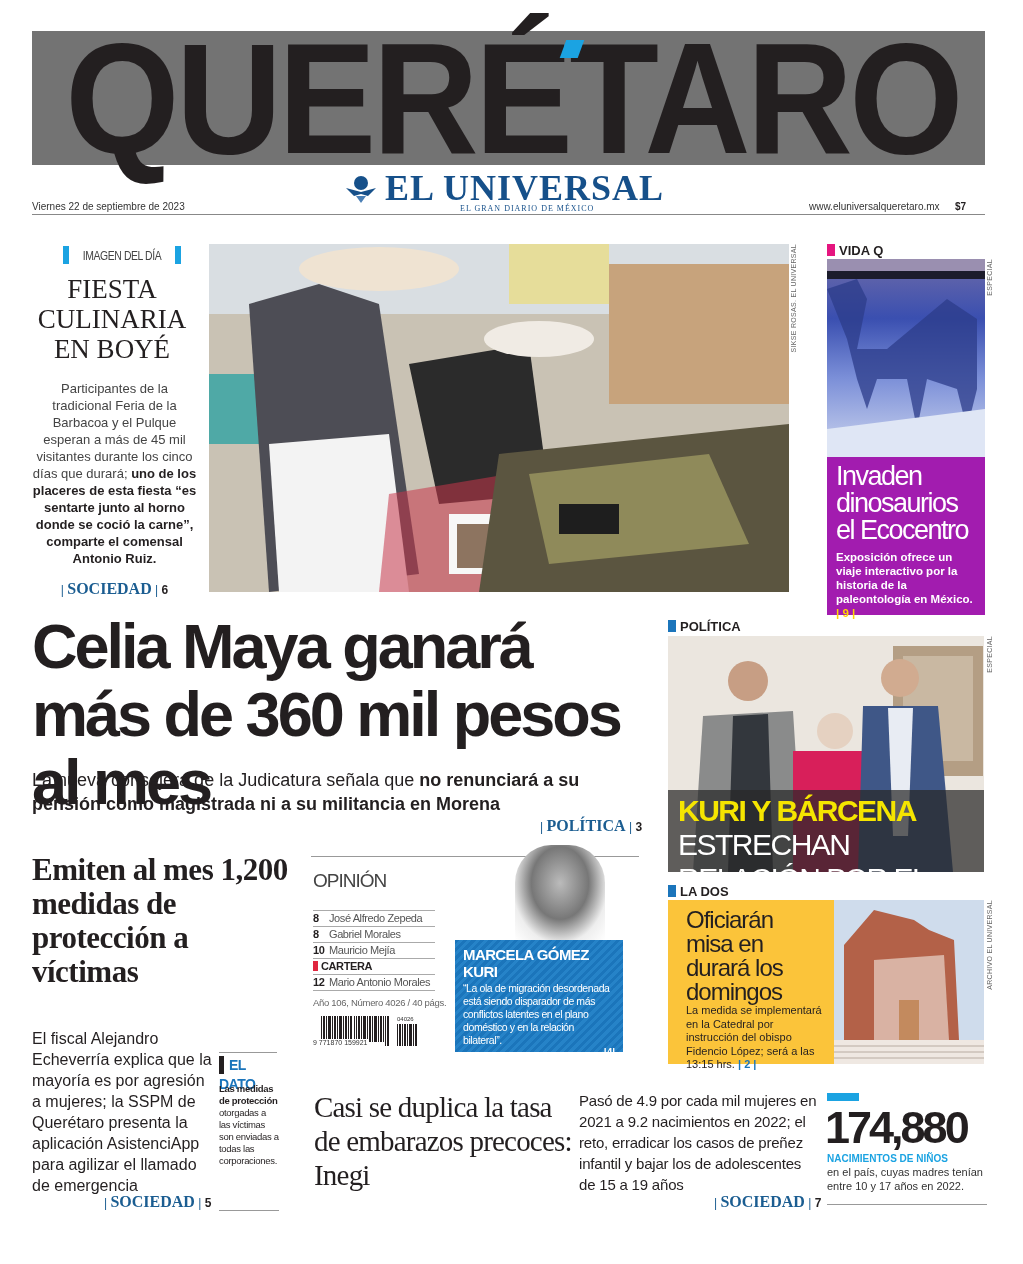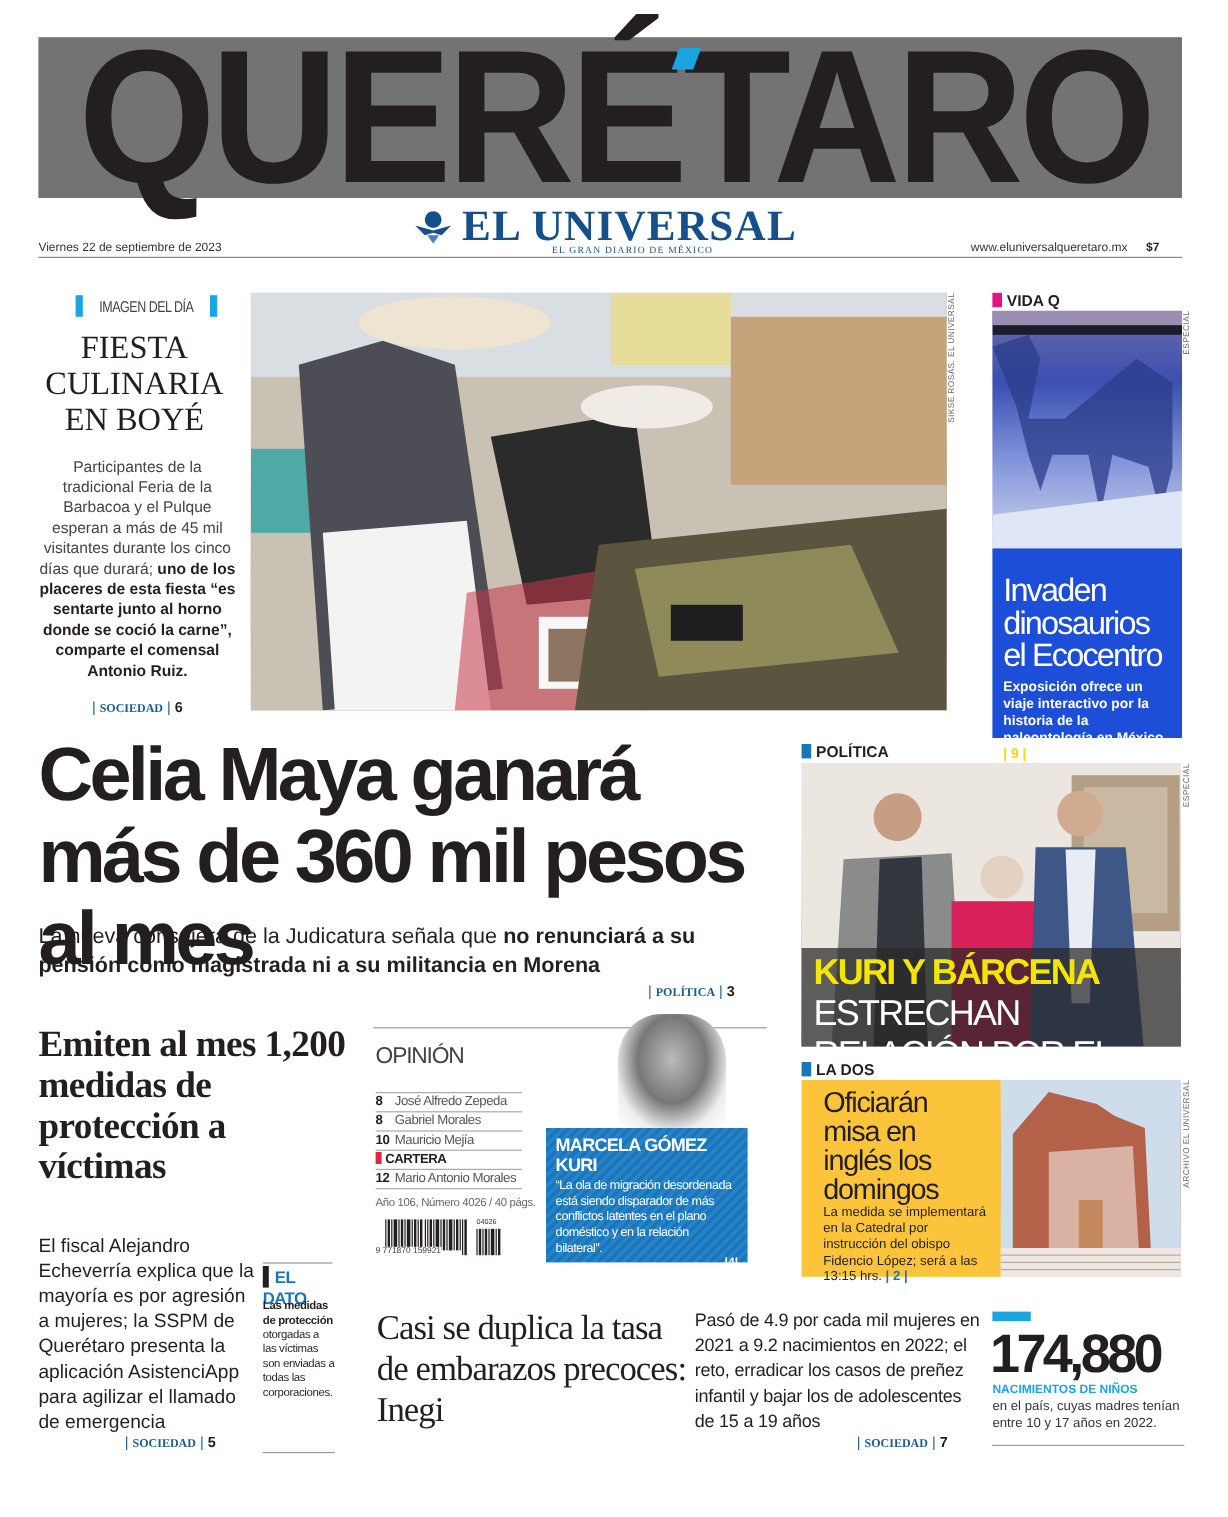--- a/index.html
+++ b/index.html
@@ -18,34 +18,34 @@
 #url{left:809px;top:201px;font-size:10px;color:#333}
 #price{left:955px;top:201px;font-size:10px;font-weight:700;color:#231f20}
 #rule-top{left:32px;top:214px;width:953px;height:1px;background:#888}
 
 .kicker-blue{display:inline-block;width:6px;height:18px;background:#1ba3e2;vertical-align:middle}
 #img-dia{left:57px;top:246px;width:130px;text-align:center;font-size:13px;color:#444;font-family:"Liberation Sans",sans-serif;letter-spacing:-0.5px}
 #img-dia span.lbl{margin:0 4px;vertical-align:middle;transform:scaleX(.8);display:inline-block}
 #fiesta-title{left:32px;top:274px;width:160px;text-align:center;font-family:"Liberation Serif",serif;font-size:27px;line-height:30px;color:#231f20;font-weight:400}
 #fiesta-body{left:32px;top:380px;width:165px;text-align:center;font-size:13px;line-height:17px;color:#444}
 #fiesta-body b{color:#231f20}
-.sec{font-family:"Liberation Serif",serif;font-weight:700;color:#1b5d91;font-size:10px}
+.sec{font-family:"Liberation Serif",serif;font-weight:700;color:#1b5d91;font-size:16px}
 .pg{font-weight:700;color:#231f20;font-size:12px}
 .bar{color:#1b5d91;font-size:12px}
 #fiesta-sec{left:32px;top:580px;width:165px;text-align:center}
 
 #photo-main{left:209px;top:244px;width:580px;height:348px;overflow:hidden;background:linear-gradient(180deg,#b8c7d3 0%,#d6d0c6 30%,#8e7b66 55%,#5d4f43 75%,#bda893 100%)}
 .credit{font-size:7px;color:#666;writing-mode:vertical-rl;transform:rotate(180deg);letter-spacing:0.3px}
 #credit-main{left:790px;top:244px}
 
 #vidaq-k{left:827px;top:243px;font-weight:700;font-size:13px}
 .k-mag{display:inline-block;width:8px;height:12px;background:#e5157f;vertical-align:-1px;margin-right:4px}
 #vidaq-photo{left:827px;top:259px;width:158px;height:198px;background:linear-gradient(180deg,#6c6aa8 0%,#3a4fb0 30%,#7b8fd8 60%,#cfd7ef 100%);overflow:hidden}
 #credit-vq{left:986px;top:259px}
-#vidaq-box{left:827px;top:457px;width:158px;height:158px;background:#1d4ed8;padding:22px 9px}
+#vidaq-box{left:827px;top:457px;width:158px;height:158px;background:#a21caf;padding:6px 9px}
 #vidaq-title{font-size:27px;line-height:27px;color:#fff;font-weight:400;letter-spacing:-1.5px}
 #vidaq-body{margin-top:6px;font-size:11.5px;line-height:14px;color:#fff;font-weight:700}
 #vidaq-body .pgy{color:#ffd400}
 
 #main-head{left:32px;top:612px;width:620px;font-weight:700;font-size:63px;line-height:68px;letter-spacing:-3px;color:#231f20}
 #main-deck{left:32px;top:768px;width:600px;font-size:18px;line-height:24px;color:#231f20}
 #main-sec{left:540px;top:817px}
 
 #pol-k{left:668px;top:619px;font-weight:700;font-size:13px}
 .k-blue{display:inline-block;width:8px;height:12px;background:#1b75bb;vertical-align:-1px;margin-right:4px}
@@ -195,21 +195,21 @@
   </svg>
 </div>
 <div id="pol-cap" class="abs cond">
   <div class="l1"><span class="y">KURI Y BÁRCENA</span><span> ESTRECHAN</span></div>
   <div class="l2"><span>RELACIÓN POR EL ESTADO</span><span class="pgy">| <span>3</span> |</span></div>
 </div>
 <div id="credit-pol" class="abs credit">ESPECIAL</div>
 
 <div id="lados-k" class="abs"><span class="k-blue"></span><span>LA DOS</span></div>
 <div id="lados-box" class="abs">
-  <div id="lados-title">Oficiarán misa en inglés los domingos</div>
+  <div id="lados-title">Oficiarán misa en durará los domingos</div>
   <div id="lados-body"><span>La medida se implementará en la Catedral por instrucción del obispo Fidencio López; será a las 13:15 hrs.</span> <span class="pgb">| <span>2</span> |</span></div>
 </div>
 <div id="lados-photo" class="abs">
   <svg width="150" height="164" viewBox="0 0 150 164">
     <rect x="0" y="0" width="150" height="164" fill="#cfdcec"></rect>
     <path d="M10 45 L40 10 L80 20 L95 30 L120 40 L125 140 L10 140 Z" fill="#b36148"></path>
     <path d="M40 60 L110 55 L115 140 L40 140 Z" fill="#d9b2a3"></path>
     <rect x="65" y="100" width="20" height="40" fill="#c38a5e"></rect>
     <rect x="0" y="140" width="150" height="24" fill="#efe8e2"></rect>
     <g stroke="#b8aca2" stroke-width="1">

